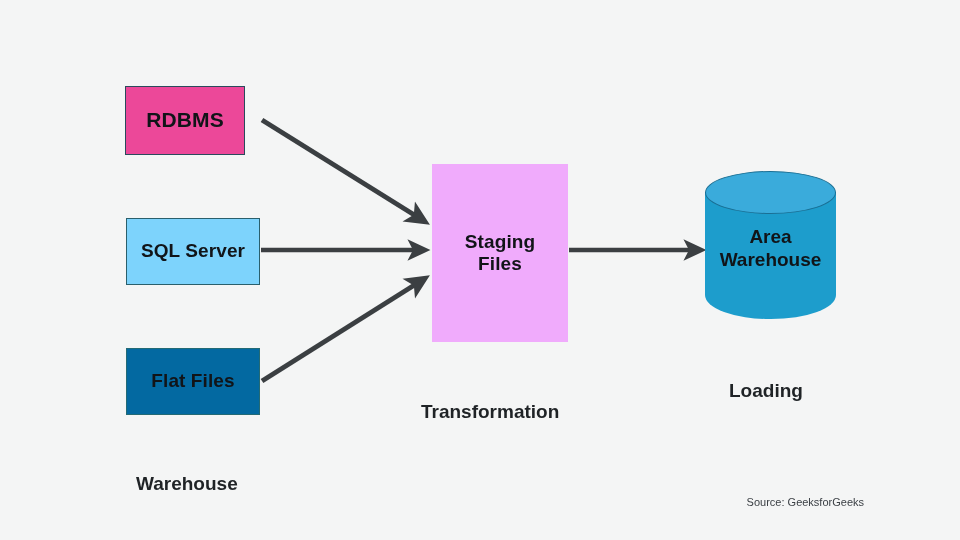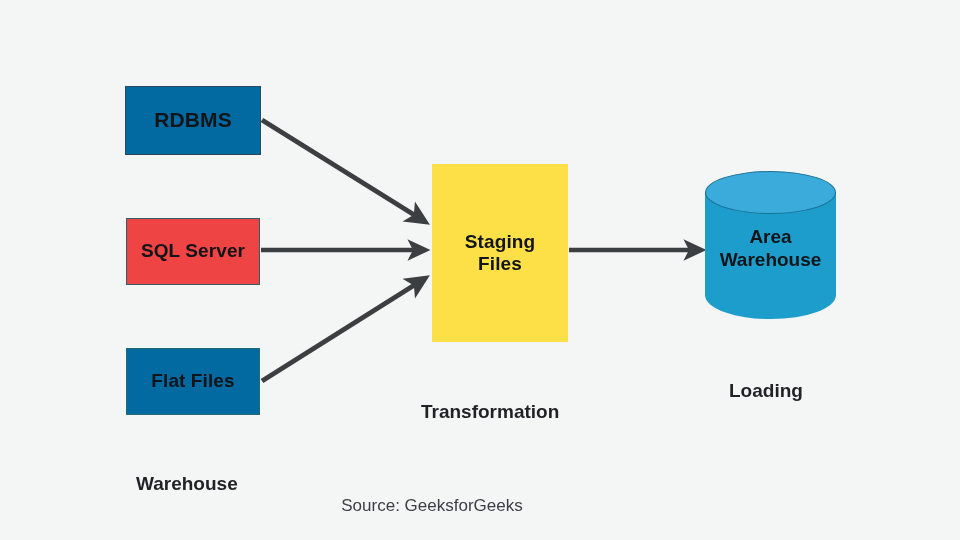--- a/index.html
+++ b/index.html
@@ -44,47 +44,47 @@
   .node-label {
     color: #111418;
     font-weight: bold;
     letter-spacing: 0.1px;
     line-height: 1.18;
   }
 
   
   #node-rdbms {
     left: 125px;  top: 86px;
-    width: 136px; height: 69px;
-    background: #0369a1;
+    width: 120px; height: 69px;
+    background: #ec4899;
     border: 1.5px solid #2a4a5c;
   }
   #node-rdbms .node-label { font-size: 21px; }
 
   #node-sqlserver {
     left: 126px;  top: 218px;
     width: 134px; height: 67px;
-    background: #ef4444;
+    background: #7dd3fc;
     border: 1.5px solid #2a5f6c;
   }
   #node-sqlserver .node-label { font-size: 19px; }
 
   #node-flatfiles {
     left: 126px;  top: 348px;
     width: 134px; height: 67px;
     background: #0369a1;
     border: 1.5px solid #236a75;
   }
   #node-flatfiles .node-label { font-size: 19px; }
 
   
   #node-staging {
     left: 432px;  top: 164px;
     width: 136px; height: 178px;
-    background: #fde047;
+    background: #f0abfc;
     border: none;
   }
   #node-staging .node-label { font-size: 19px; }
 
   
   #node-warehouse {
     position: absolute;
     z-index: 2;
     left: 705px;  top: 171px;
     width: 131px; height: 148px;
@@ -131,23 +131,23 @@
   #caption-extraction     { left: 136px; top: 429px; }
   #caption-transformation { left: 421px; top: 357px; }
   #caption-loading        { left: 729px; top: 336px; }
 
   
   #source-note {
     position: absolute;
     z-index: 2;
     left: 0; top: 496px;
     width: 864px;
-    text-align: center;
+    text-align: right;
     color: #3a3f44;
-    font-size: 17px;
+    font-size: 11px;
     font-weight: normal;
   }
 </style>
 </head>
 <body>
 
 <div id="canvas">
 
   <svg id="arrow-layer" viewBox="0 0 960 540" width="960" height="540" xmlns="http://www.w3.org/2000/svg">
     <defs>

